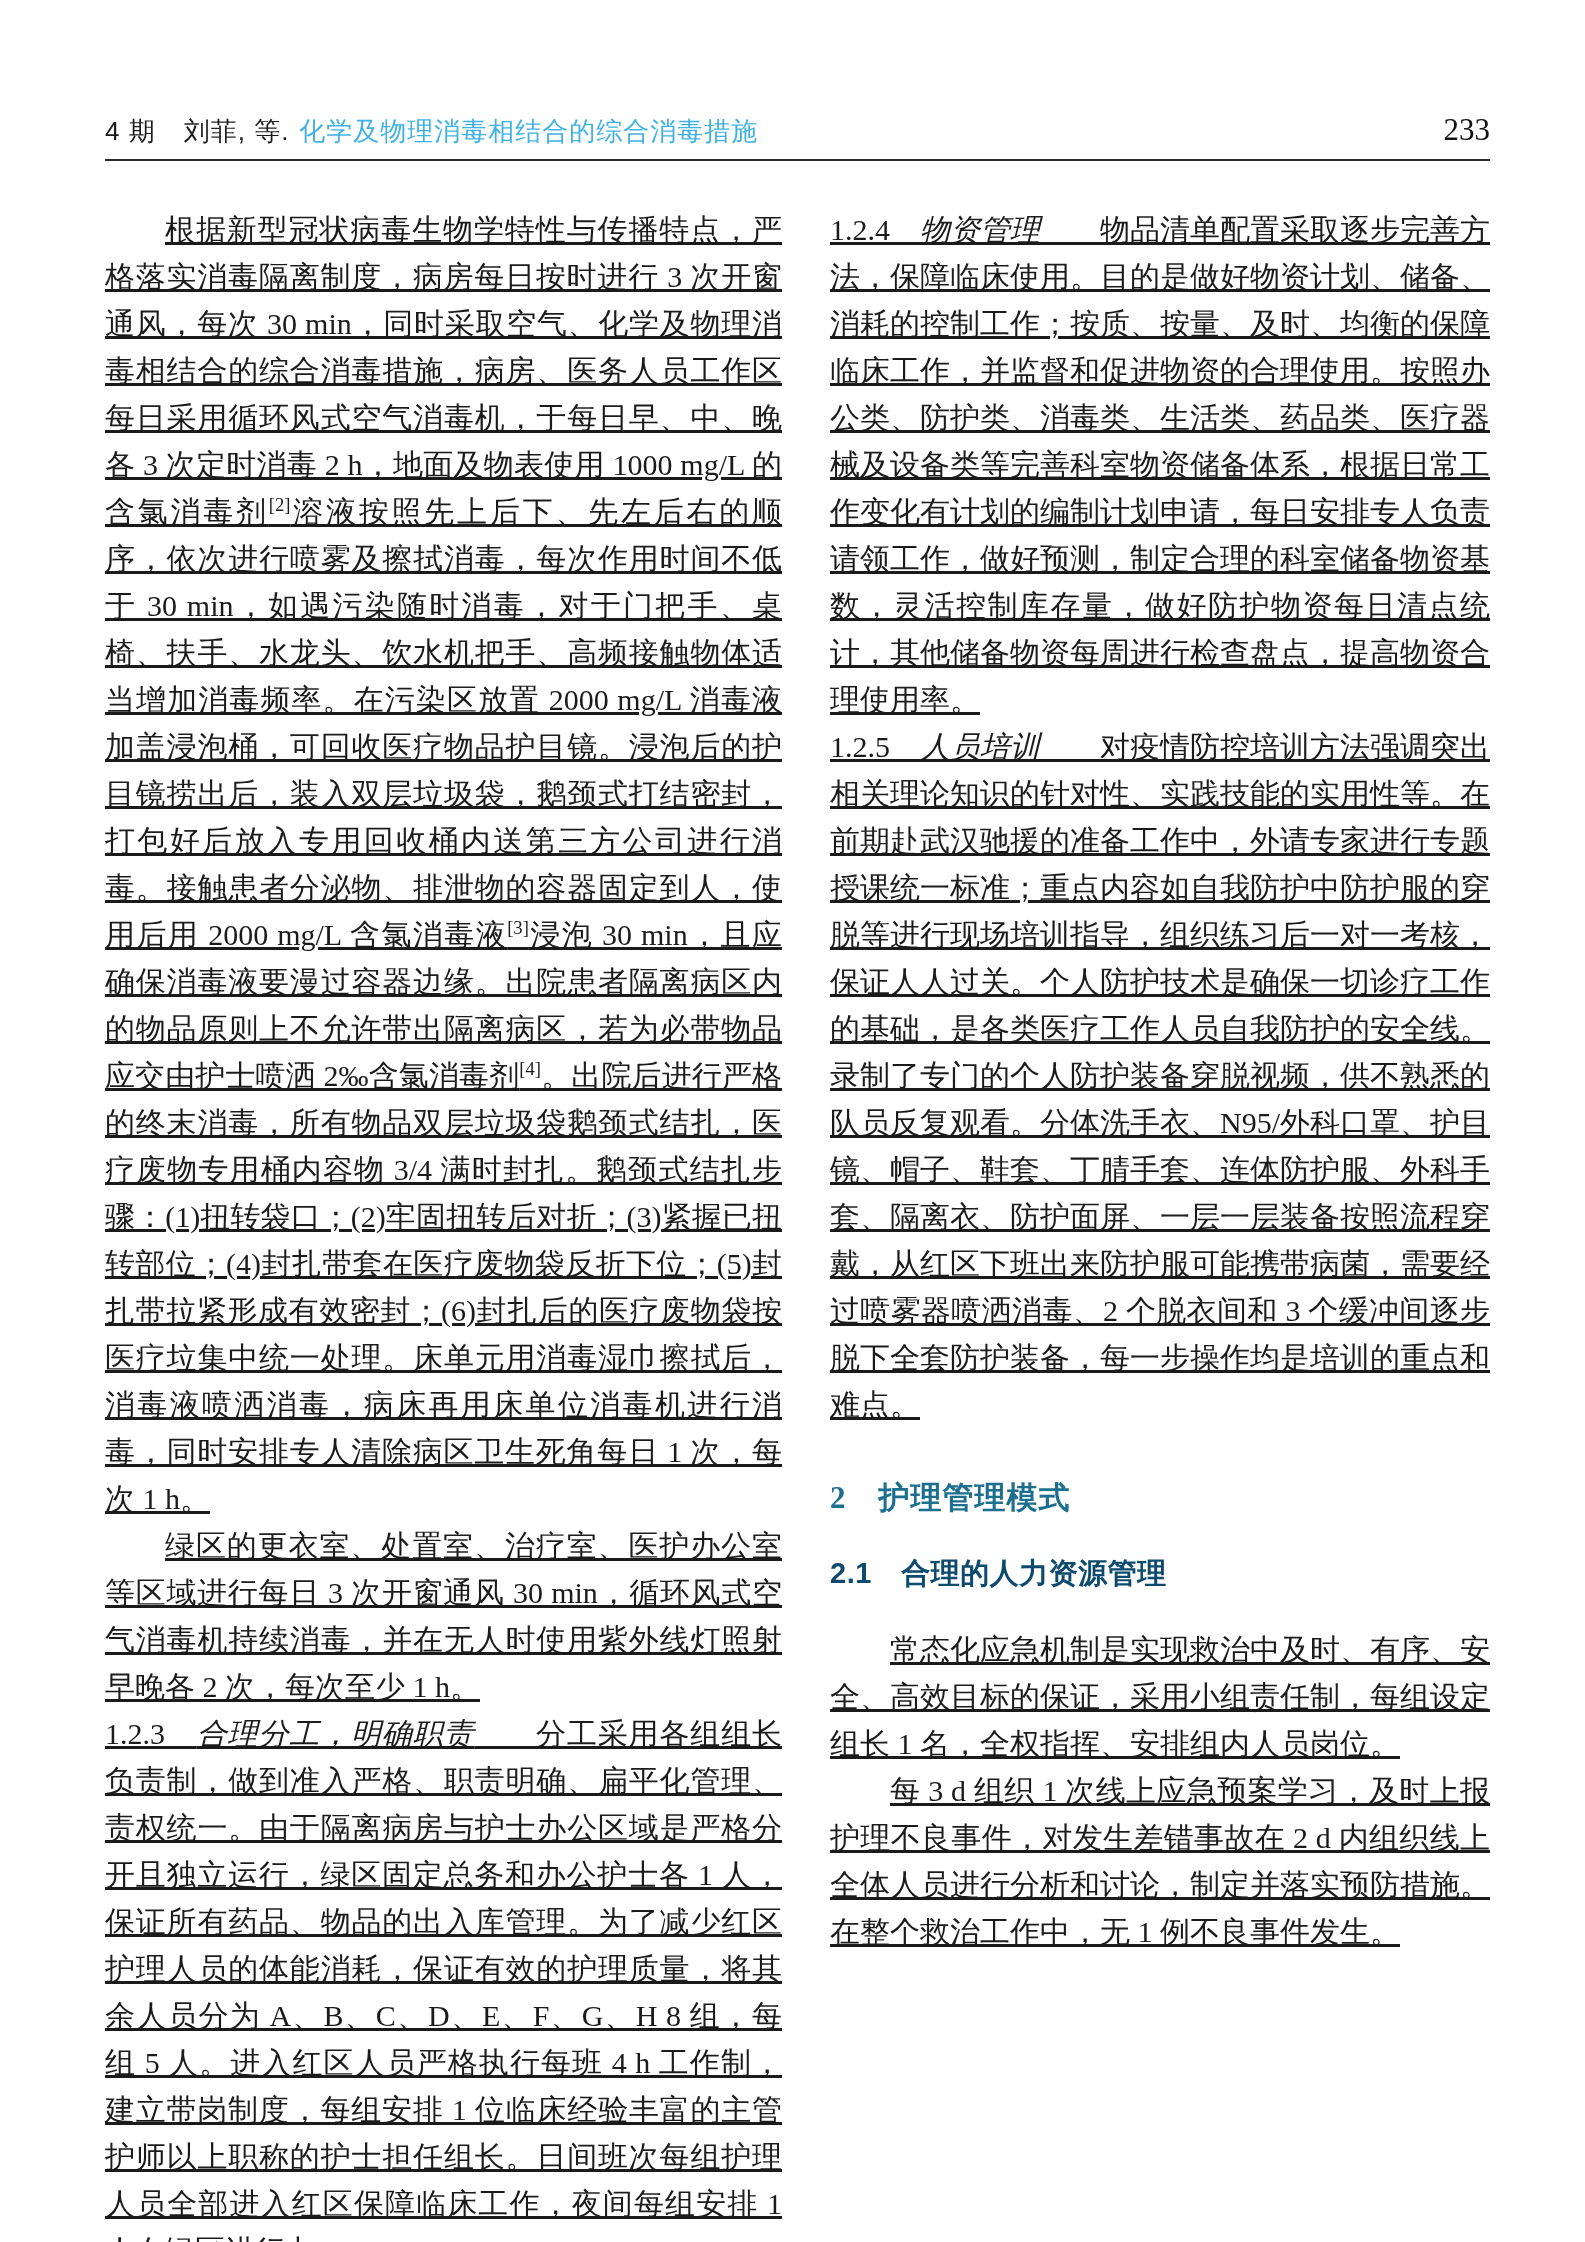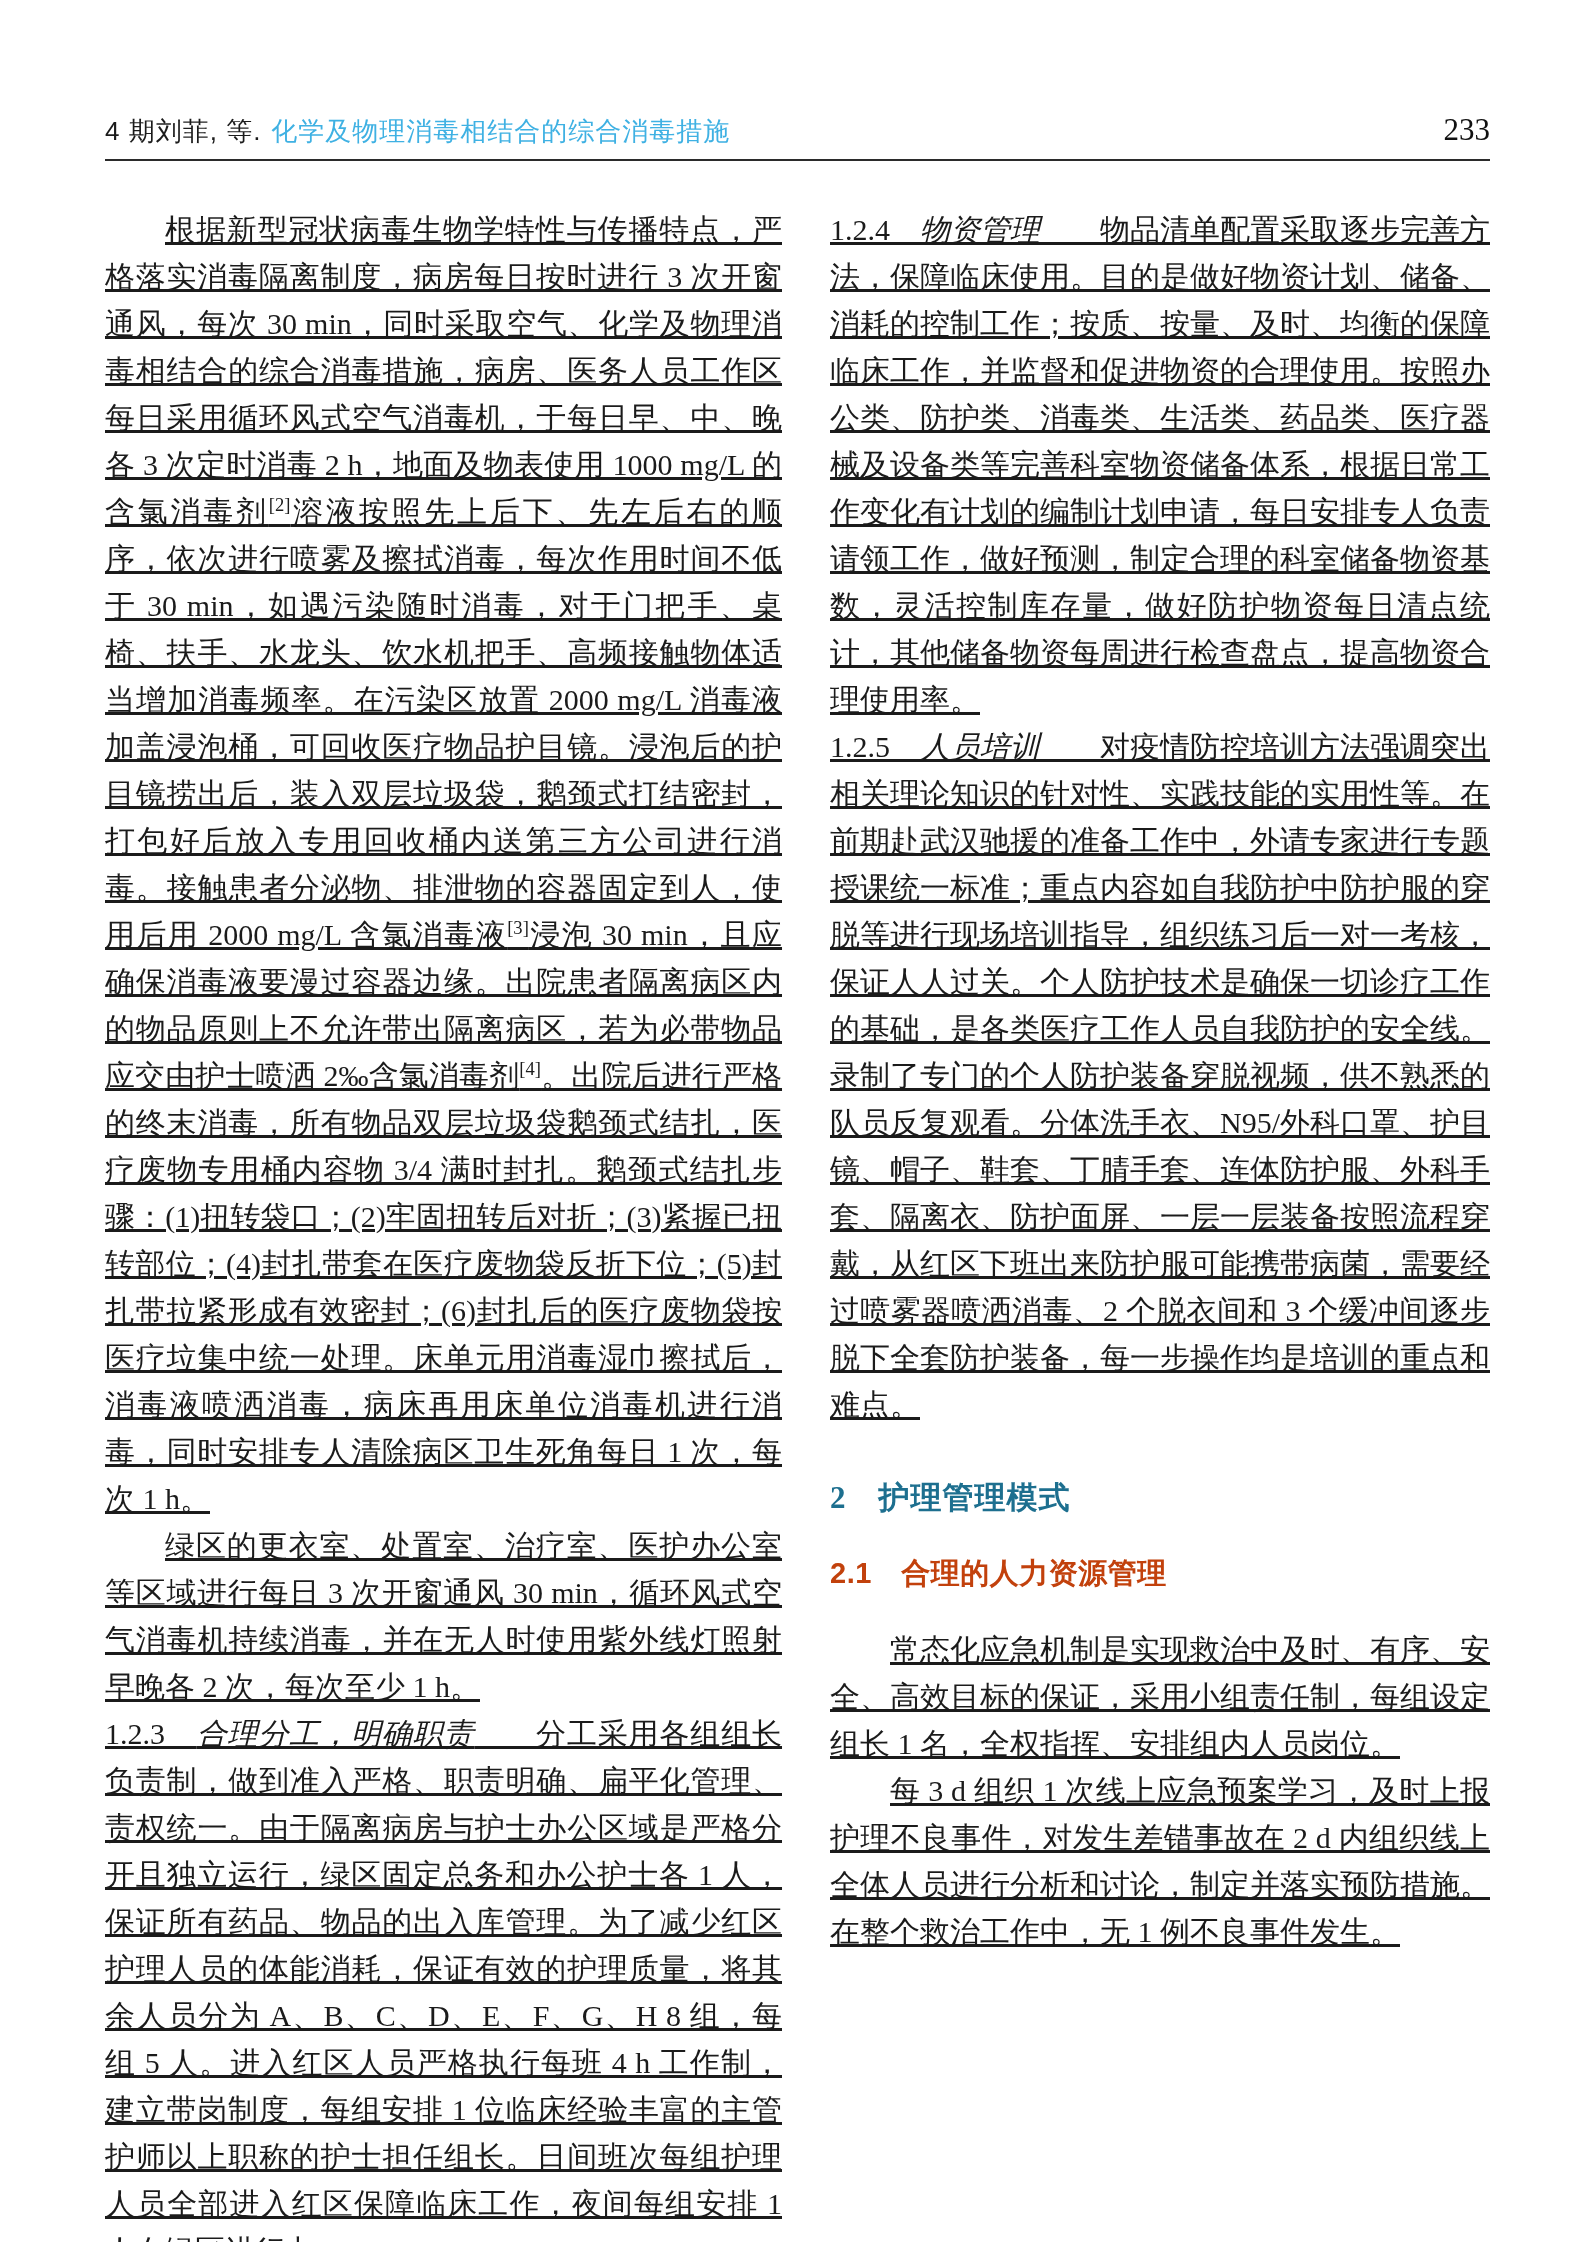--- a/index.html
+++ b/index.html
@@ -9,21 +9,21 @@
     position:relative;overflow:hidden;
   }
   .page-header{
     position:absolute;left:105px;top:112px;width:1385px;
     display:flex;justify-content:space-between;align-items:baseline;
   }
   .header-left{
     font-family:"Liberation Sans", sans-serif;
     font-size:26px;letter-spacing:1px;white-space:nowrap;
   }
-  .header-issue{}
+  .header-issue{margin-right:28px;}
   .header-authors{margin-right:10px;}
   .header-title{color:var(--title-blue,#3fb1e3);}
   .page-number{
     font-family:"Liberation Serif", serif;font-size:31px;color:#111;
   }
   .header-rule{
     position:absolute;left:105px;top:159px;width:1385px;height:0;
     border-top:2px solid #2b2b2b;
   }
   .columns{
@@ -40,21 +40,21 @@
   .block-para.indent{text-indent:2em;}
   .seg-kai{font-style:italic;}
   .seg-sup{font-size:0.62em;vertical-align:super;line-height:0;}
   .block-section{
     font-family:Liberation Serif, serif;font-weight:bold;
     color:var(--section-teal,#1d6f8f);font-size:31px;
     margin:46px 0 2px 0;letter-spacing:1px;text-align:left;
   }
   .block-subheading{
     font-family:"Liberation Sans", sans-serif;font-weight:bold;
-    color:#c2410c;font-size:29px;letter-spacing:0.5px;text-align:left;
+    color:#0c4a6e;font-size:29px;letter-spacing:0.5px;text-align:left;
   }
 </style>
 </head>
 <body>
 
 <header class="page-header">
   <div class="header-left">
     <span class="header-issue">4 期</span><span class="header-authors">刘菲, 等.</span><span class="header-title">化学及物理消毒相结合的综合消毒措施</span>
   </div>
   <div class="page-number">233</div>

